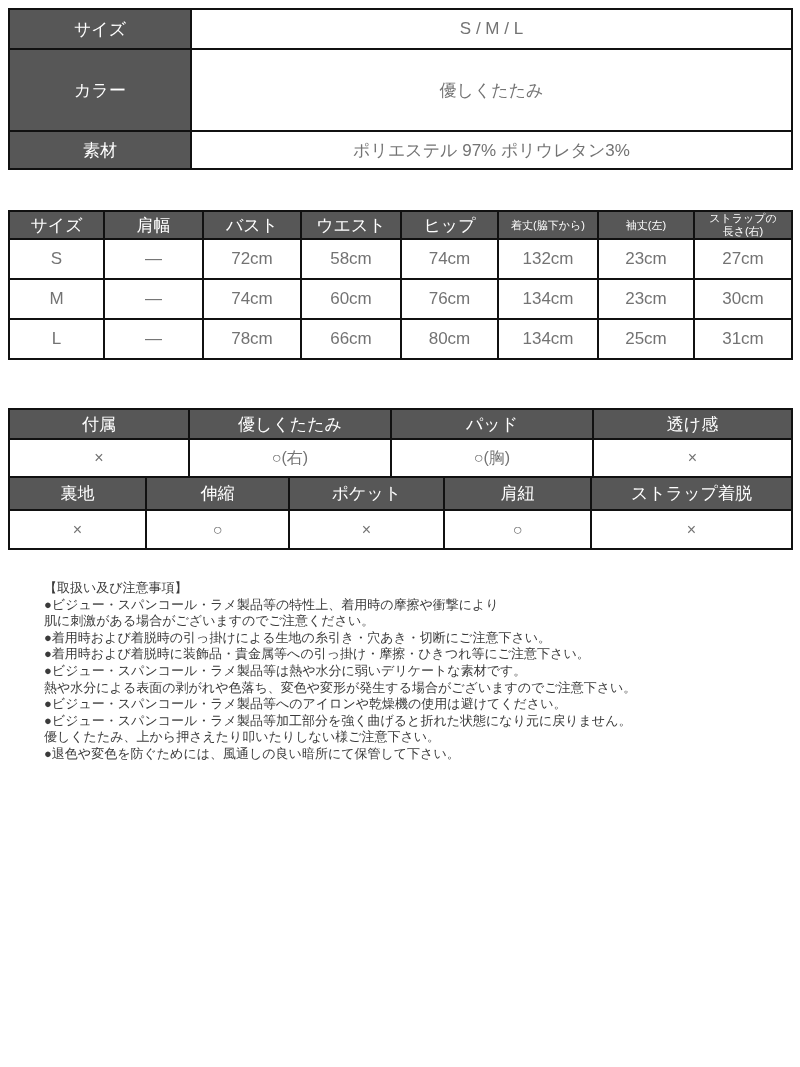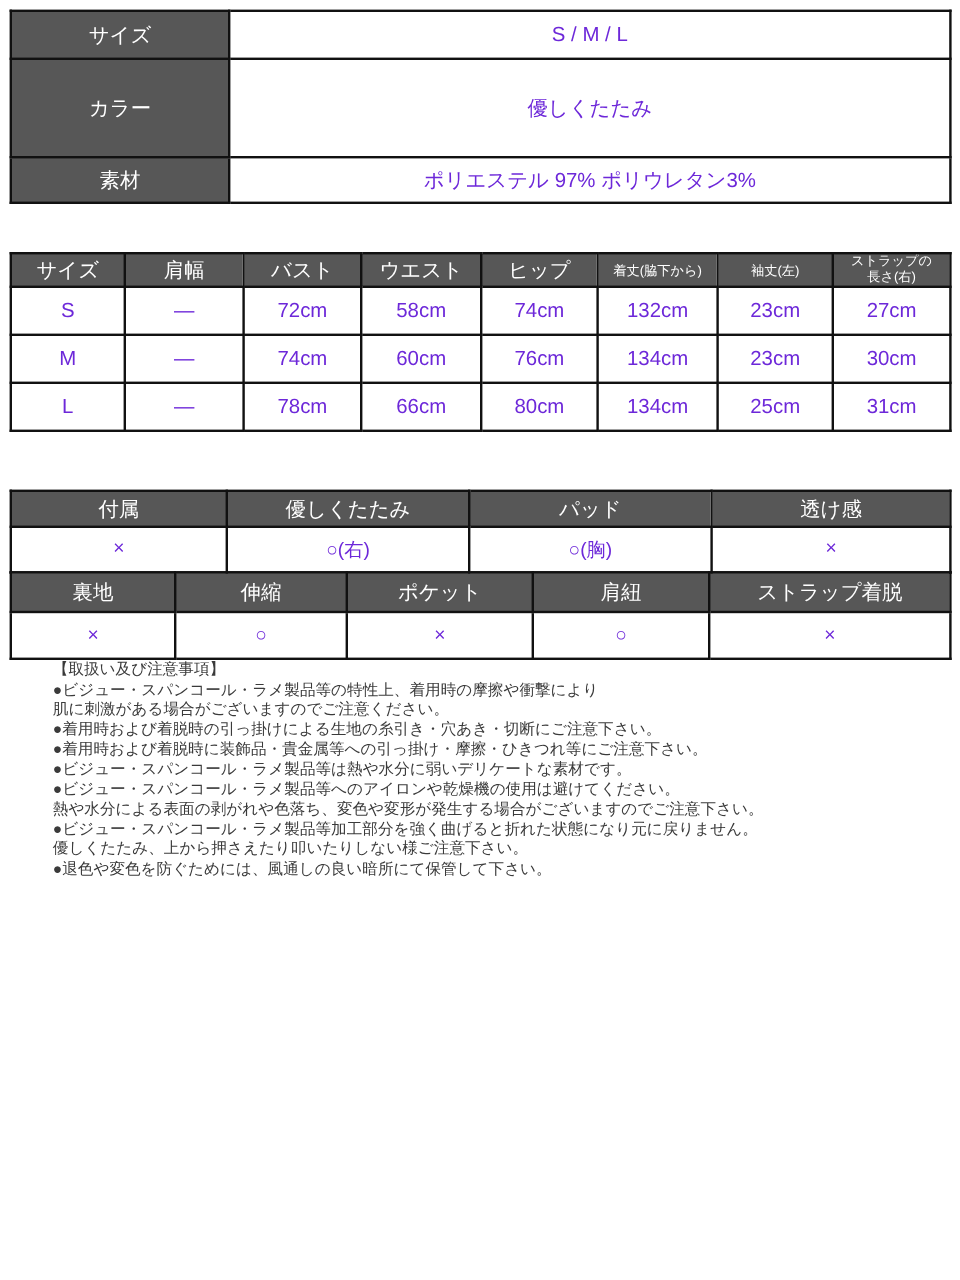--- a/index.html
+++ b/index.html
@@ -23,21 +23,21 @@
     overflow: hidden;
   }
   .hdr {
     background: #575757;
     color: #ffffff;
     font-weight: normal;
     font-size: 17px;
     text-align: center;
   }
   .val {
-    color: #6d28d9;
+    color: #737373;
     font-size: 17px;
     background: #ffffff;
   }
 
   
   .t1 { margin-top: 0; }
   .t1 .r1 { height: 40px; }
   .t1 .r2 { height: 82px; }
   .t1 .r3 { height: 38px; }
 
@@ -52,20 +52,21 @@
   .t3a { margin-top: 48px; }
   .t3a .hrow { height: 30px; }
   .t3a .drow { height: 38px; }
   .t3b { margin-top: -2px; border-radius: 24px; }
   .t3b .hrow { height: 33px; }
   .t3b .drow { height: 39px; }
   .t3a .val, .t3b .val { font-size: 16px; }
 
   
   .care {
+    margin-top: 30px;
     padding-left: 36px;
     color: #3a3a3a;
     font-size: 13px;
     line-height: 16.6px;
   }
   .care div { white-space: nowrap; }
 </style>
 </head>
 <body>
 
@@ -197,20 +198,20 @@
   </tbody>
     </table>
 
   <div class="care">
     <div>【取扱い及び注意事項】</div>
     <div>●ビジュー・スパンコール・ラメ製品等の特性上、着用時の摩擦や衝撃により</div>
     <div>肌に刺激がある場合がございますのでご注意ください。</div>
     <div>●着用時および着脱時の引っ掛けによる生地の糸引き・穴あき・切断にご注意下さい。</div>
     <div>●着用時および着脱時に装飾品・貴金属等への引っ掛け・摩擦・ひきつれ等にご注意下さい。</div>
     <div>●ビジュー・スパンコール・ラメ製品等は熱や水分に弱いデリケートな素材です。</div>
+    <div>熱や水分による表面の剥がれや色落ち、変色や変形が発生する場合がございますのでご注意下さい。</div>
     <div>●ビジュー・スパンコール・ラメ製品等へのアイロンや乾燥機の使用は避けてください。</div>
-    <div>熱や水分による表面の剥がれや色落ち、変色や変形が発生する場合がございますのでご注意下さい。</div>
     <div>●ビジュー・スパンコール・ラメ製品等加工部分を強く曲げると折れた状態になり元に戻りません。</div>
     <div>優しくたたみ、上から押さえたり叩いたりしない様ご注意下さい。</div>
     <div>●退色や変色を防ぐためには、風通しの良い暗所にて保管して下さい。</div>
   </div>
 
 </div>
 
 </body></html>

